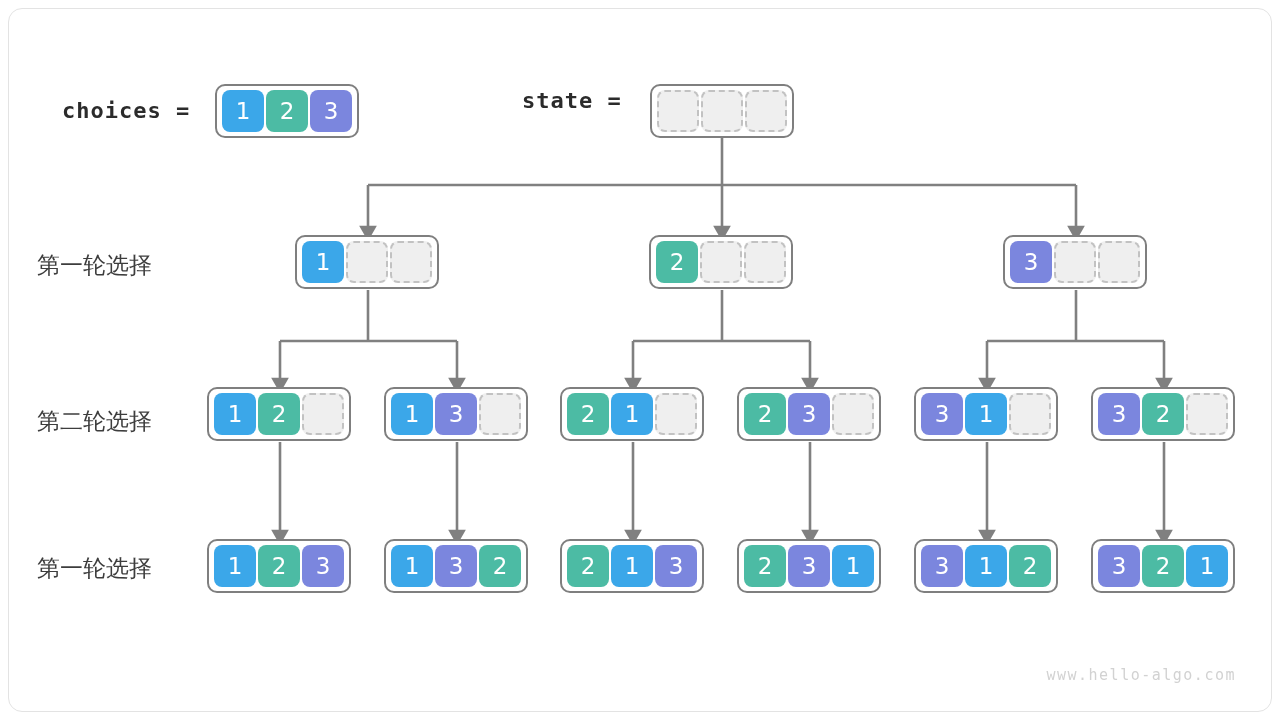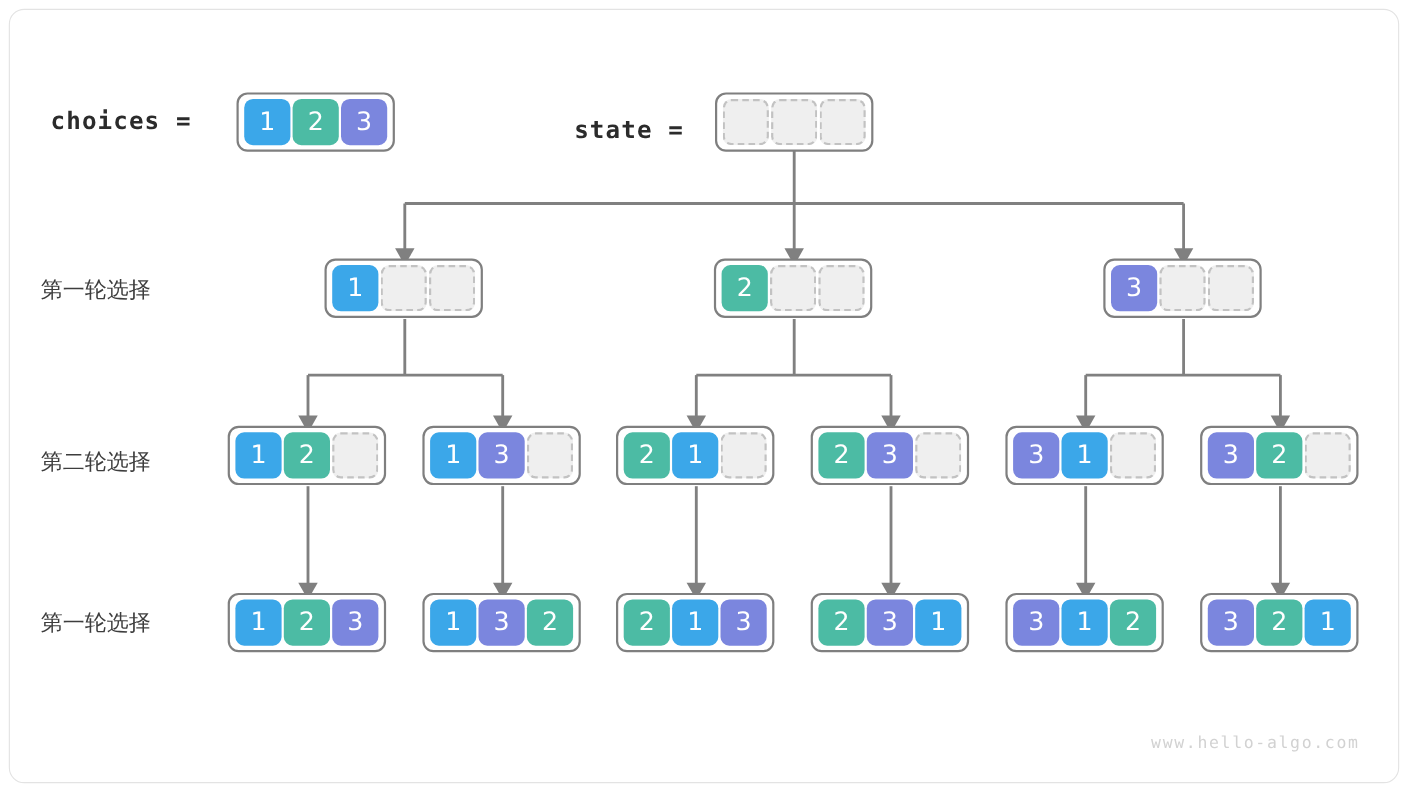--- a/index.html
+++ b/index.html
@@ -45,21 +45,21 @@
     font-family: "DejaVu Sans Mono", "Liberation Mono", monospace;
     font-weight: bold;
     font-size: 22px;
     color: #2b2b2b;
     letter-spacing: 1px;
     white-space: nowrap;
   }
   .row-label {
     position: absolute;
     font-family: "DejaVu Sans", "Liberation Sans", sans-serif;
-    font-size: 20px;
+    font-size: 23px;
     color: #3d3d3d;
     white-space: nowrap;
   }
   .watermark {
     position: absolute;
     right: 44px;
     bottom: 36px;
     font-family: "DejaVu Sans Mono", "Liberation Mono", monospace;
     font-size: 15px;
     color: #d2d2d2;
@@ -141,22 +141,22 @@
 
       <path d="M280,442 L280,537" marker-end="url(#ah)"></path>
       <path d="M457,442 L457,537" marker-end="url(#ah)"></path>
       <path d="M633,442 L633,537" marker-end="url(#ah)"></path>
       <path d="M810,442 L810,537" marker-end="url(#ah)"></path>
       <path d="M987,442 L987,537" marker-end="url(#ah)"></path>
       <path d="M1164,442 L1164,537" marker-end="url(#ah)"></path>
     </g>
   </svg>
 
-  <div class="mono-label" style="left:46px; top:98px;">choices =</div>
-  <div class="mono-label" style="left:522px; top:106px;">state =</div>
+  <div class="mono-label" style="left:62px; top:98px;">choices =</div>
+  <div class="mono-label" style="left:522px; top:88px;">state =</div>
 
   <div class="arr" style="left:215px; top:84px;">
     <div class="cell c1">1</div>
     <div class="cell c2">2</div>
     <div class="cell c3">3</div>
   </div>
 
   <div class="arr" style="left:650px; top:84px;">
     <div class="cell empty"></div>
     <div class="cell empty"></div>

